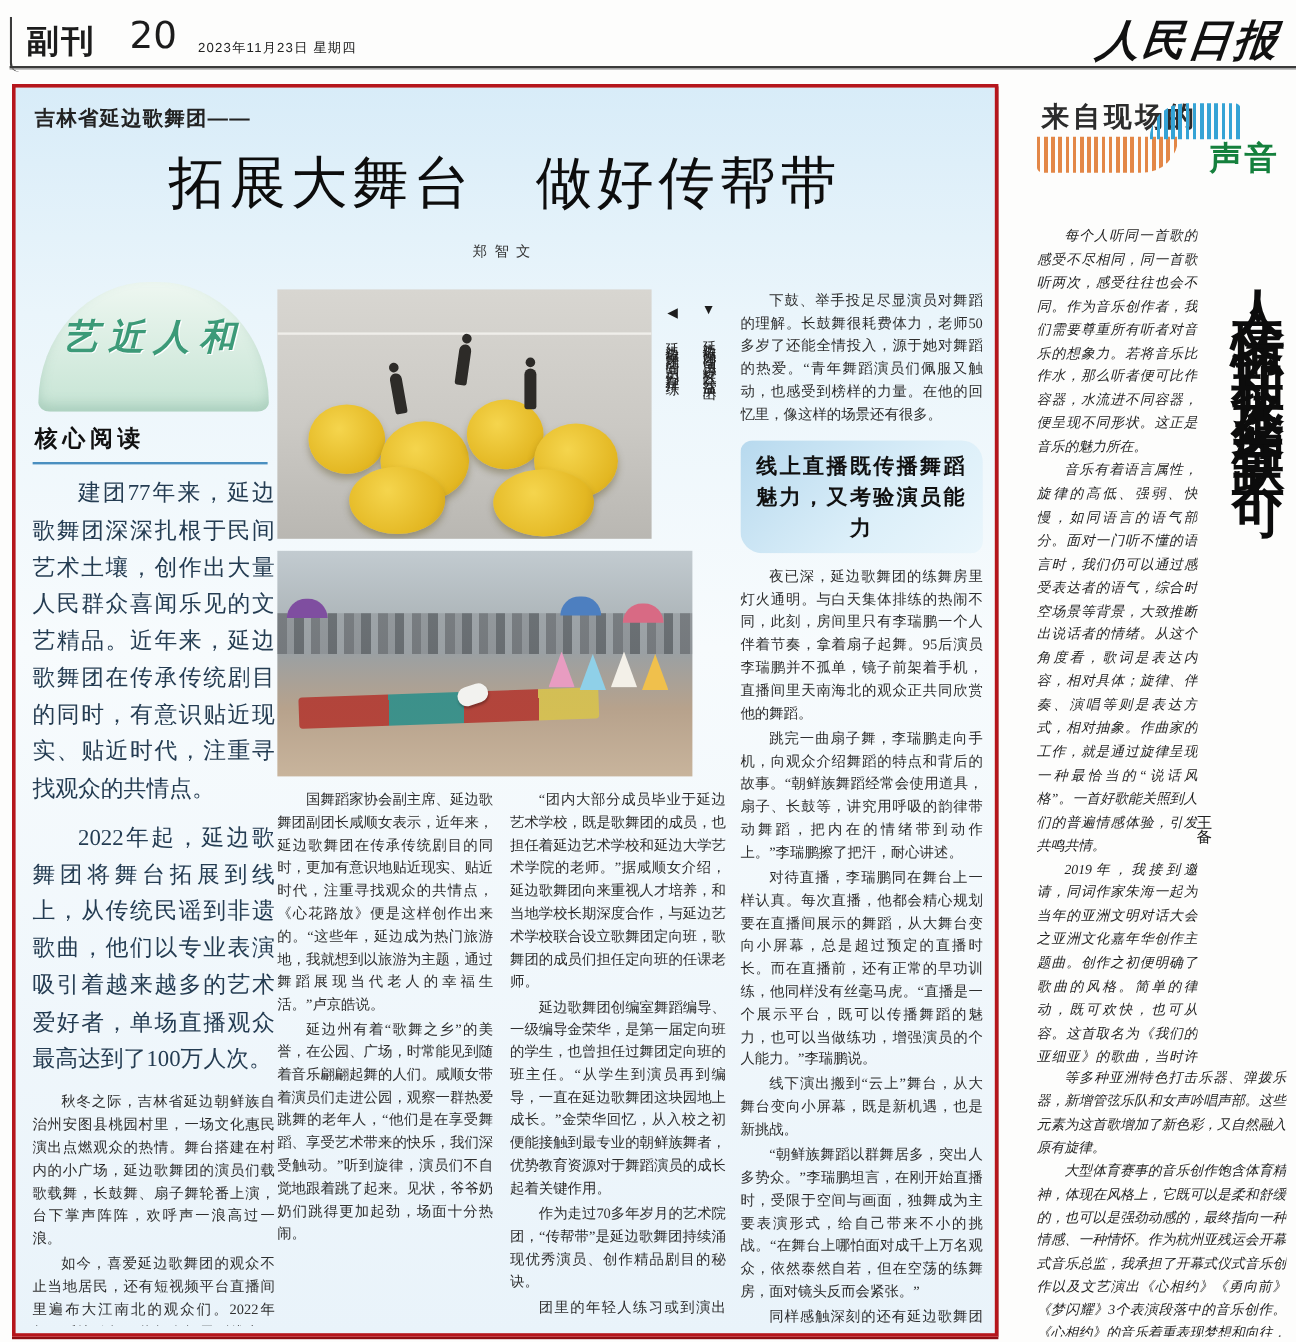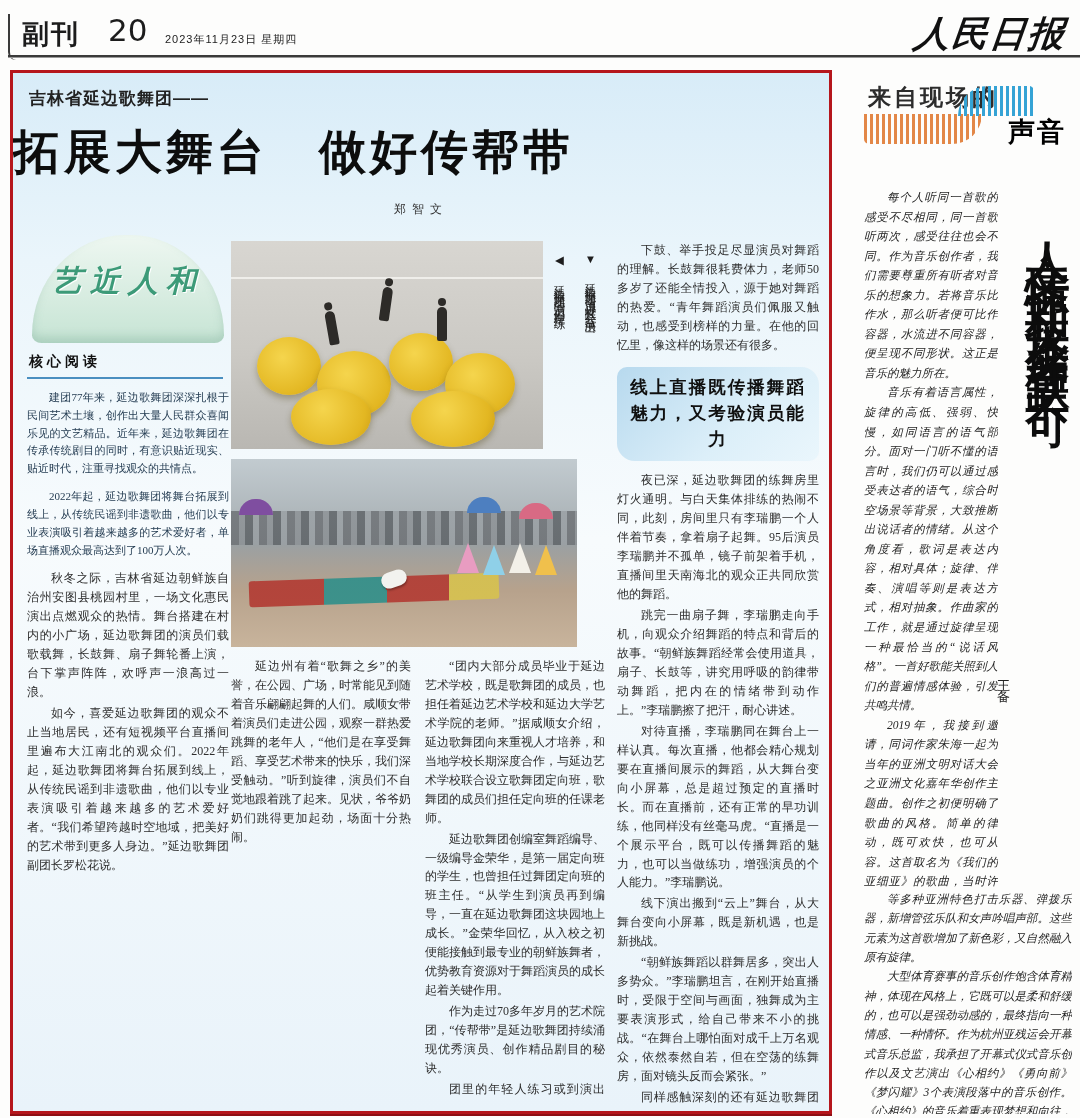--- a/index.html
+++ b/index.html
@@ -11,33 +11,33 @@
   .topbar-rule { position:absolute; left:8px; right:0; bottom:4px; height:3px; border-top:2px solid #3a3a3a; border-bottom:1px solid #9a9a9a; }
   .topbar-corner { position:absolute; left:8px; top:14px; width:10px; height:46px; border-left:2px solid #3a3a3a; border-bottom-left-radius:8px; }
   .section-name { position:absolute; left:22px; top:16px; font-family:"Liberation Sans",sans-serif; font-size:27px; font-weight:bold; color:#1c1c1c; letter-spacing:2px; }
   .page-no { position:absolute; left:108px; top:12px; font-family:"DejaVu Sans",sans-serif; font-size:31px; color:#1c1c1c; }
   .page-date { position:absolute; left:165px; top:32px; font-family:"Liberation Sans",sans-serif; font-size:11px; color:#222; letter-spacing:1px;text-align:center; }
   .masthead { position:absolute; right:14px; top:10px; font-size:36px; font-weight:bold; font-style:italic; transform:skewX(-6deg); color:#111; letter-spacing:2px; }
 
   
   .article-box { position:absolute; left:10px; top:70px; width:822px; height:1044px; border:3px solid #b5161c; box-shadow:0 2px 0 #8e0f14; background:linear-gradient(180deg,#d8ecf8 0%, #eaf5fb 18%, #f7fbfd 45%, #e9f3fa 100%); overflow:hidden; }
   .kicker { position:absolute; left:16px; top:14px; font-family:"Liberation Sans",sans-serif; font-size:17px; font-weight:bold; color:#222; letter-spacing:1px; }
-  .headline { position:absolute; left:0; top:48px; width:100%; text-align:left; font-family:"Liberation Sans","DejaVu Sans",sans-serif; font-size:47px; font-weight:700; color:#0d0d0d; letter-spacing:4px; }
+  .headline { position:absolute; left:0; top:48px; width:100%; text-align:center; font-family:"Liberation Sans","DejaVu Sans",sans-serif; font-size:47px; font-weight:400; color:#0d0d0d; letter-spacing:4px; }
   .byline { position:absolute; left:0; top:128px; width:100%; text-align:center; font-size:12px; color:#333; letter-spacing:6px; }
 
   
   .col1 { position:absolute; left:14px; top:160px; width:202px; height:872px; overflow:hidden; }
   .fan { position:relative; width:192px; height:108px; margin:2px auto 10px auto; background:linear-gradient(180deg,#eef7f1, #c6e4d4); border-radius:96px 96px 10px 10px / 104px 104px 8px 8px; box-shadow:inset 0 -6px 10px rgba(120,170,150,.35); }
   .fan-text { position:absolute; left:0; top:26px; width:100%; text-align:center; font-size:30px; font-weight:bold; color:#3c9a78; font-style:italic; letter-spacing:8px; text-shadow:1px 1px 0 #fff; }
-  .core-title { font-family:"Liberation Sans",sans-serif; font-size:14px; font-weight:bold; color:#111; letter-spacing:4px; margin:6px 0 6px 2px; }
+  .core-title { font-family:"Liberation Sans",sans-serif; font-size:19px; font-weight:bold; color:#111; letter-spacing:4px; margin:6px 0 6px 2px; }
   .core-rule { width:196px; height:2px; background:#4a8fc0; margin-bottom:10px; }
-  .core-body p { font-size:11px; line-height:1.62; color:#243c52; text-align:justify; text-indent:2em; margin-bottom:10px; }
+  .core-body p { font-size:19px; line-height:1.62; color:#243c52; text-align:justify; text-indent:2em; margin-bottom:10px; }
   .body-text p { font-size:12px; line-height:1.58; color:#2e2e2e; text-align:justify; text-indent:2em; margin-bottom:2px; }
 
-  .subhead { font-family:Liberation Mono, monospace; display:block; background:linear-gradient(135deg,#b7d9ee 0%, #dcEFf9 60%, #eaf6fc 100%); background-color:#cfe6f4; border-radius:10px 18px 10px 18px; padding:8px 10px; font-size:17.5px; font-weight:bold; color:#101010; line-height:1.5; letter-spacing:2px; margin:12px 0 10px 0; text-align:center; }
+  .subhead { font-family:Liberation Sans, sans-serif; display:block; background:linear-gradient(135deg,#b7d9ee 0%, #dcEFf9 60%, #eaf6fc 100%); background-color:#cfe6f4; border-radius:10px 18px 10px 18px; padding:8px 10px; font-size:17.5px; font-weight:bold; color:#101010; line-height:1.5; letter-spacing:2px; margin:12px 0 10px 0; text-align:center; }
 
   
   .middle { position:absolute; left:218px; top:168px; width:374px; height:864px; overflow:hidden; }
   .photo-row { display:flex; }
   .photo1 { position:relative; width:312px; height:208px; background:linear-gradient(180deg,#d8d6d1 0%, #cbc9c4 55%, #b9b7b2 100%); overflow:hidden; }
   .mirror-line { position:absolute; left:0; top:36px; width:100%; height:2px; background:#efeeea; }
   .pom { position:absolute; width:64px; height:58px; border-radius:50%; background:radial-gradient(circle at 40% 35%, #f5d54d, #e3b722 70%, #c99a14); box-shadow:0 4px 6px rgba(80,70,20,.35); }
   .dancer { position:absolute; width:10px; height:34px; background:#2d2b28; border-radius:5px 5px 2px 2px; }
   .dancer:before { content:""; position:absolute; top:-9px; left:1px; width:8px; height:8px; border-radius:50%; background:#2d2b28; }
   .captions-col { width:62px; display:flex; justify-content:space-around; padding-top:12px; }
@@ -53,21 +53,21 @@
 
   
   .col4 { position:absolute; left:604px; top:168px; width:202px; height:864px; overflow:hidden; }
 
   
   .sidebar { position:absolute; left:862px; top:74px; width:212px; height:1044px; overflow:hidden; }
   .sb-head { position:relative; height:96px; }
   .sb-label-top { position:absolute; left:6px; top:8px; font-family:"Liberation Sans",sans-serif; font-size:23px; font-weight:bold; color:#2c2c2c; letter-spacing:3px; }
   .wave-left { position:absolute; left:2px; top:40px; width:118px; height:30px; border-radius:0 0 60px 10px; background:repeating-linear-gradient(90deg,#e07a33 0 3px, rgba(224,122,51,0) 3px 6px); opacity:.9; }
   .wave-right { position:absolute; left:96px; top:12px; width:76px; height:30px; border-radius:60px 10px 0 0; background:repeating-linear-gradient(90deg,#35a3d5 0 3px, rgba(53,163,213,0) 3px 6px); }
-  .sb-label-bottom { position:absolute; left:146px; top:40px; font-family:"Liberation Sans",sans-serif; font-size:27px; font-weight:bold; color:#000000; letter-spacing:2px; }
+  .sb-label-bottom { position:absolute; left:146px; top:40px; font-family:"Liberation Sans",sans-serif; font-size:27px; font-weight:bold; color:#15803d; letter-spacing:2px; }
   .sb-main { position:relative; height:716px; }
   .sb-col { position:absolute; left:2px; top:18px; width:134px; height:700px; overflow:hidden; }
   .sb-col p { font-size:11.5px; line-height:1.7; color:#1f1f1f; text-align:justify; text-indent:2em; font-style:italic; }
   .sb-vert-head { position:absolute; right:2px; top:36px; height:660px; writing-mode:vertical-rl; font-family:"Liberation Sans",sans-serif; font-size:44px; font-weight:900; color:#0c0c0c; letter-spacing:14px; line-height:1.1; }
   .sb-author { position:absolute; right:62px; top:500px; writing-mode:vertical-rl; font-size:13px; color:#222; letter-spacing:10px; }
   .sb-bottom { position:absolute; left:2px; top:816px; width:208px; height:224px; overflow:hidden; }
   .sb-bottom p { font-size:11.5px; line-height:1.68; color:#1f1f1f; text-align:justify; text-indent:2em; font-style:italic; }
 </style>
 </head>
 <body>
@@ -132,20 +132,21 @@
         <div class="mat"></div>
         <div class="hanbok" style="left:226px; top:84px; background:#e89cc1;"></div>
         <div class="hanbok" style="left:252px; top:86px; background:#8fd0e8;"></div>
         <div class="hanbok" style="left:278px; top:84px; background:#f3f0e8;"></div>
         <div class="hanbok" style="left:304px; top:86px; background:#f0c04c;"></div>
         <div class="perf"></div>
       </div>
       <div class="text2col">
         <div class="tcol">
           <div class="body-text">
+              <p>国舞蹈家协会副主席、延边歌舞团副团长咸顺女表示，近年来，延边歌舞团在传承传统剧目的同时，更加有意识地贴近现实、贴近时代，注重寻找观众的共情点，《心花路放》便是这样创作出来的。“这些年，延边成为热门旅游地，我就想到以旅游为主题，通过舞蹈展现当代老人的幸福生活。”卢京皓说。</p>
               <p>延边州有着“歌舞之乡”的美誉，在公园、广场，时常能见到随着音乐翩翩起舞的人们。咸顺女带着演员们走进公园，观察一群热爱跳舞的老年人，“他们是在享受舞蹈、享受艺术带来的快乐，我们深受触动。”听到旋律，演员们不自觉地跟着跳了起来。见状，爷爷奶奶们跳得更加起劲，场面十分热闹。</p>
             </div>
 
         </div>
         <div class="tcol">
           <div class="body-text">
               <p>“团内大部分成员毕业于延边艺术学校，既是歌舞团的成员，也担任着延边艺术学校和延边大学艺术学院的老师。”据咸顺女介绍，延边歌舞团向来重视人才培养，和当地学校长期深度合作，与延边艺术学校联合设立歌舞团定向班，歌舞团的成员们担任定向班的任课老师。</p>
               <p>延边歌舞团创编室舞蹈编导、一级编导金荣华，是第一届定向班的学生，也曾担任过舞团定向班的班主任。“从学生到演员再到编导，一直在延边歌舞团这块园地上成长。”金荣华回忆，从入校之初便能接触到最专业的朝鲜族舞者，优势教育资源对于舞蹈演员的成长起着关键作用。</p>
               <p>作为走过70多年岁月的艺术院团，“传帮带”是延边歌舞团持续涌现优秀演员、创作精品剧目的秘诀。</p>
               <p>团里的年轻人练习或到演出时，总有前辈的耐心指导、解疑释惑。除了学校和剧团的培养，团里还为年轻演员提供外出交流学习的机会，让创作和表演始终贴近时代。</p>

